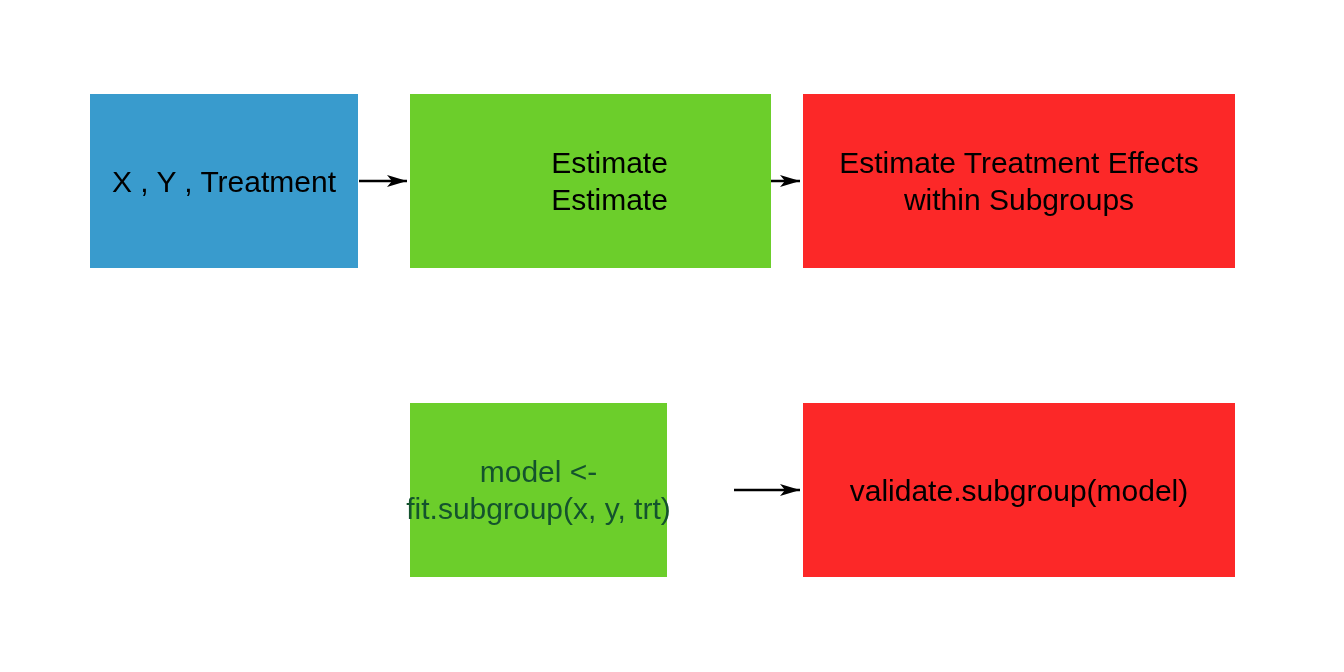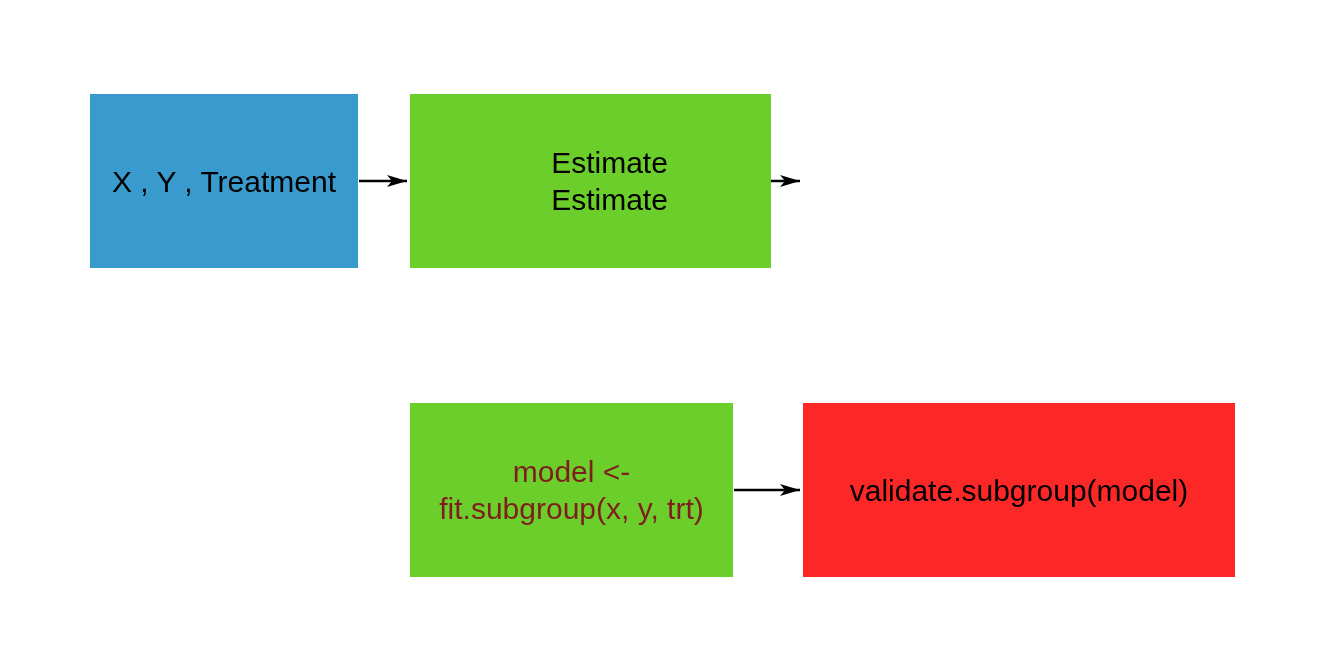--- a/index.html
+++ b/index.html
@@ -47,21 +47,25 @@
       <line x1="734" y1="490" x2="800" y2="490" stroke="#000000" stroke-width="2.5" marker-end="url(#arrowhead)"></line>
     </svg>
   <div class="nodes-layer">
       <div class="node" style="left: 90px; top: 94px; width: 268px; height: 174px; background: rgb(57, 155, 205); color: rgb(0, 0, 0);">
         <div class="node-line">X , Y , Treatment</div>
       </div>
       <div class="node" style="left: 410px; top: 94px; width: 323px; height: 174px; background: rgb(108, 206, 43); color: rgb(0, 0, 0); padding-left: 38px;">
         <div class="node-line">Estimate</div>
         <div class="node-line">Estimate</div>
       </div>
-      <div class="node" style="left: 410px; top: 403px; width: 323px; height: 174px; background: rgb(108, 206, 43); color: #7f1d1d;">
+      <div class="node" style="left: 803px; top: 94px; width: 432px; height: 174px; background: rgb(252, 40, 40); color: rgb(0, 0, 0);">
+        <div class="node-line">Estimate Treatment Effects</div>
+        <div class="node-line">within Subgroups</div>
+      </div>
+      <div class="node" style="left: 410px; top: 403px; width: 257px; height: 174px; background: rgb(108, 206, 43); color: #14532d;">
         <div class="node-line">model &lt;-</div>
         <div class="node-line">fit.subgroup(x, y, trt)</div>
       </div>
       <div class="node" style="left: 803px; top: 403px; width: 432px; height: 174px; background: rgb(252, 40, 40); color: #000000;">
         <div class="node-line">validate.subgroup(model)</div>
       </div>
     </div>
 </div>
 
 </body></html>

